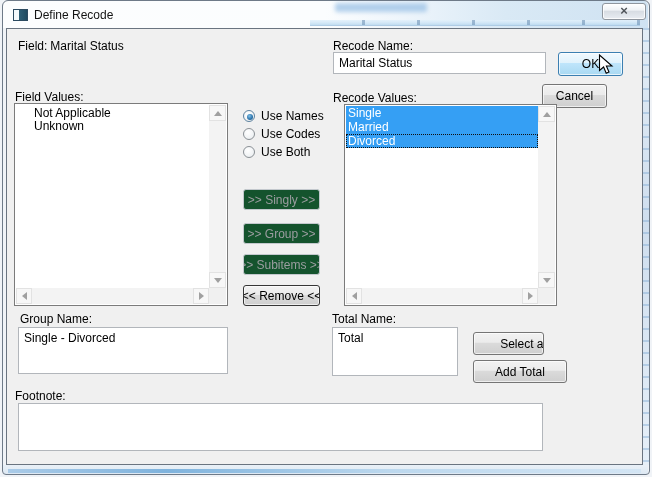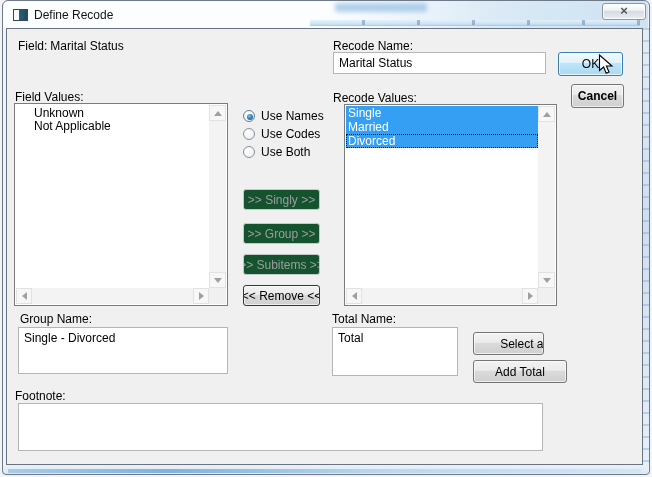--- a/index.html
+++ b/index.html
@@ -95,21 +95,21 @@
     border-radius:50%; background:radial-gradient(circle at 40% 35%,#7ec0e8 0%,#2970a8 60%,#1c5c8f 100%); }
 
   .cursor { position:absolute; left:598px; top:54px; z-index:70; pointer-events:none; }
 
   
   .field-line { left:18px; top:39px; }
   .field-line span + span { margin-left:3px; }
   .recode-name-label { left:333px; top:39px; }
   .recode-input { left:333px; top:52px; width:213px; height:22px; }
   .ok-btn     { left:558px; top:52px; width:65px; height:24px; }
-  .cancel-btn { left:571px; top:84px; width:53px; height:24px;font-weight:bold; }
+  .cancel-btn { left:542px; top:84px; width:65px; height:24px; }
   .fv-label { left:15px;  top:90px; }
   .rv-label { left:333px; top:91px; }
   .left-lb  { left:14px;  top:103px; width:214px; height:203px; }
   .right-lb { left:344px; top:104px; width:213px; height:202px; }
   .radio-1 { top:109px; } .radio-2 { top:127px; } .radio-3 { top:145px; }
   .t-btn { left:243px; width:77px; height:21px; }
   .t-btn-1 { top:189px; } .t-btn-2 { top:223px; } .t-btn-3 { top:254px; } .t-btn-4 { top:285px; }
   .group-label { left:20px; top:312px; }
   .group-box { left:18px; top:327px; width:210px; height:47px; }
   .total-label { left:332px; top:312px; }
@@ -146,22 +146,22 @@
   <div class="lbl recode-name-label">Recode Name:</div>
   <div class="textbox recode-input">
     <span class="tb-val">Marital Status</span>
   </div>
   <div class="btn primary ok-btn">OK</div>
   <div class="btn cancel-btn">Cancel</div>
 
   <div class="lbl fv-label">Field Values:</div>
   <div class="listbox left-lb">
     <div class="lb-items indent">
+      <div class="lb-item">Not Applicable</div>
       <div class="lb-item">Unknown</div>
-      <div class="lb-item">Not Applicable</div>
     </div>
     <div class="vscroll">
       <div class="sb-btn up">
           <i class="tri tri-up"></i>
         </div>
       <div class="sb-btn down">
           <i class="tri tri-down"></i>
         </div>
     </div>
     <div class="hscroll">

